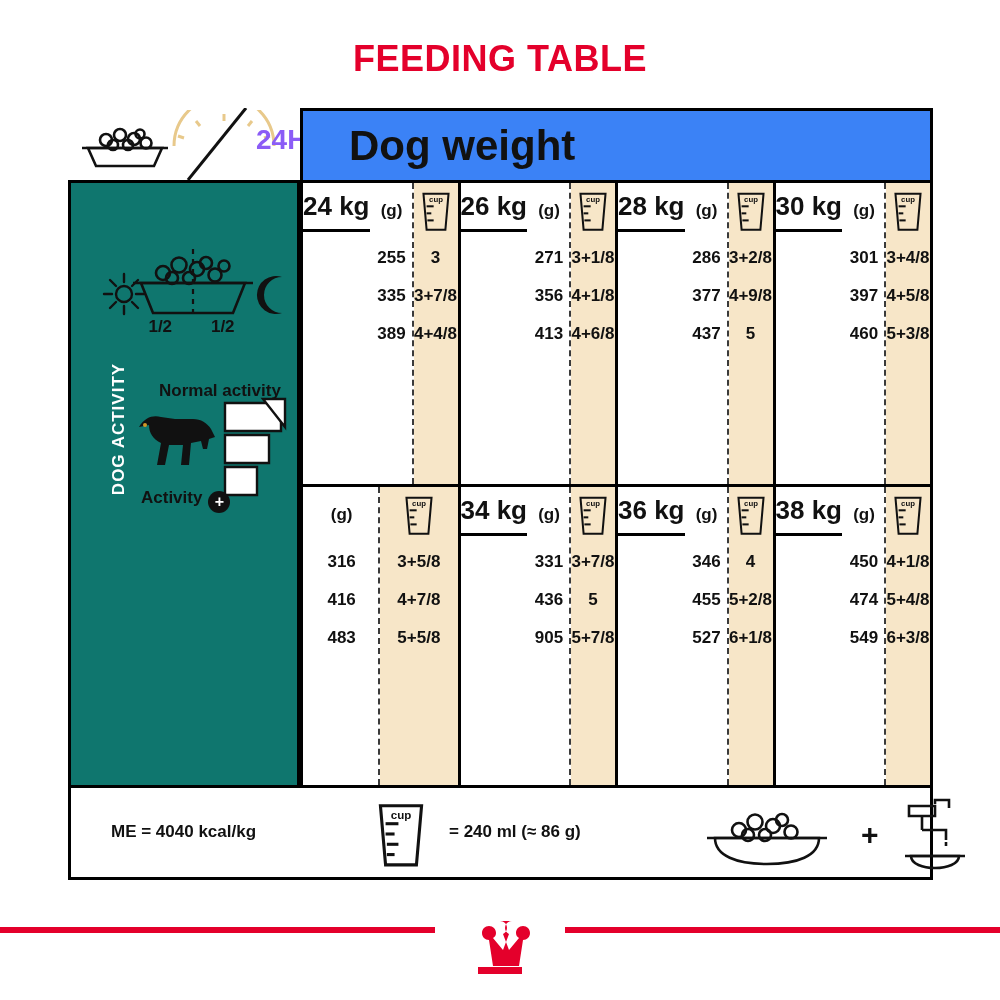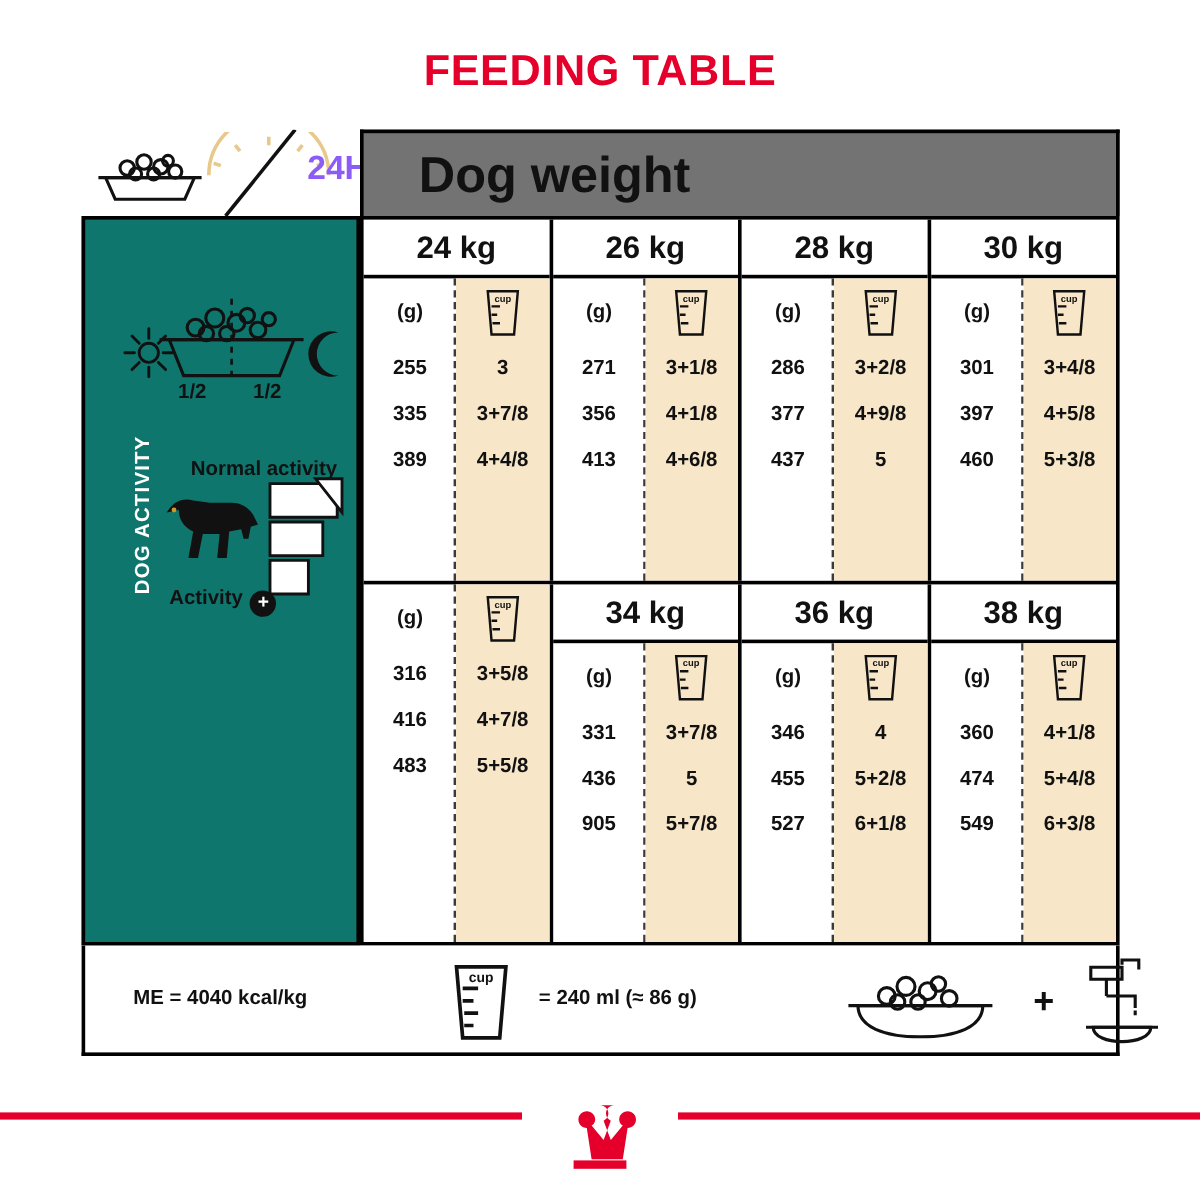--- a/index.html
+++ b/index.html
@@ -18,21 +18,21 @@
     font-weight:bold;
     letter-spacing:.5px;
   }
   
   .table-wrap{
     position:absolute;left:68px;top:108px;width:865px;height:680px;
   }
   
   .hdr-band{
     position:absolute;left:232px;top:0;width:633px;height:72px;
-    background:#737373;
+    background:#3b82f6;
     box-sizing:border-box;
     border:3px solid #000;
     border-bottom:none;
   }
   .hdr-band .hdr-title{
     position:absolute;left:46px;top:50%;transform:translateY(-50%);
     font-size:42px;font-weight:bold;color:#111;
   }
   
   .corner{
@@ -95,21 +95,21 @@
     border:3px solid #000;
     background:#fff;
   }
   .blockrow{position:relative;width:100%;height:50%;box-sizing:border-box;}
   .blockrow.second{border-top:3px solid #000;}
   .wcols{display:flex;height:100%;}
   .wcol{
     flex:1 1 0;
     box-sizing:border-box;
     border-right:3px solid #000;
-    display:flex;flex-direction:column;
+    display:flex;flex-direction:row;
   }
   .wcol:last-child{border-right:none;}
   .wcol .wlabel{
     height:46px;line-height:46px;text-align:center;
     font-size:26px;font-weight:bold;color:#111;
     border-bottom:3px solid #000;
   }
   .wcol .body{
     flex:1;display:flex;position:relative;
   }
@@ -537,21 +537,21 @@
             </div>
           </div>
         </div>
 
         <div class="wcol">
           <div class="wlabel">38 kg</div>
           <div class="body">
             <div class="half g">
               <div class="unit">(g)</div>
               <div class="vals">
-                <div>360</div>
+                <div>450</div>
                 <div>474</div>
                 <div>549</div>
               </div>
             </div>
             <div class="half cup">
               <div class="unit">
                 <svg width="36" height="44" viewBox="0 0 46 56">
                   <g fill="none" stroke="#111" stroke-width="2.6">
                     <path d="M7 6 h32 l-4 46 h-24 z"></path>
                     <line x1="11" y1="22" x2="20" y2="22"></line>

